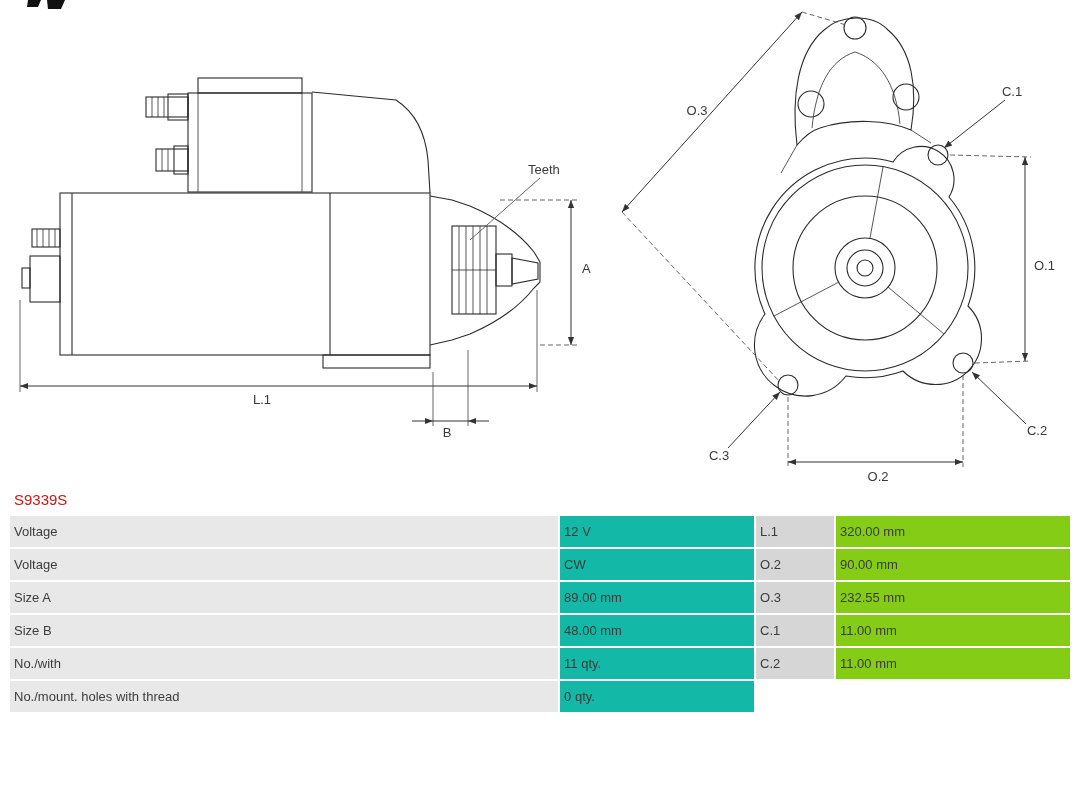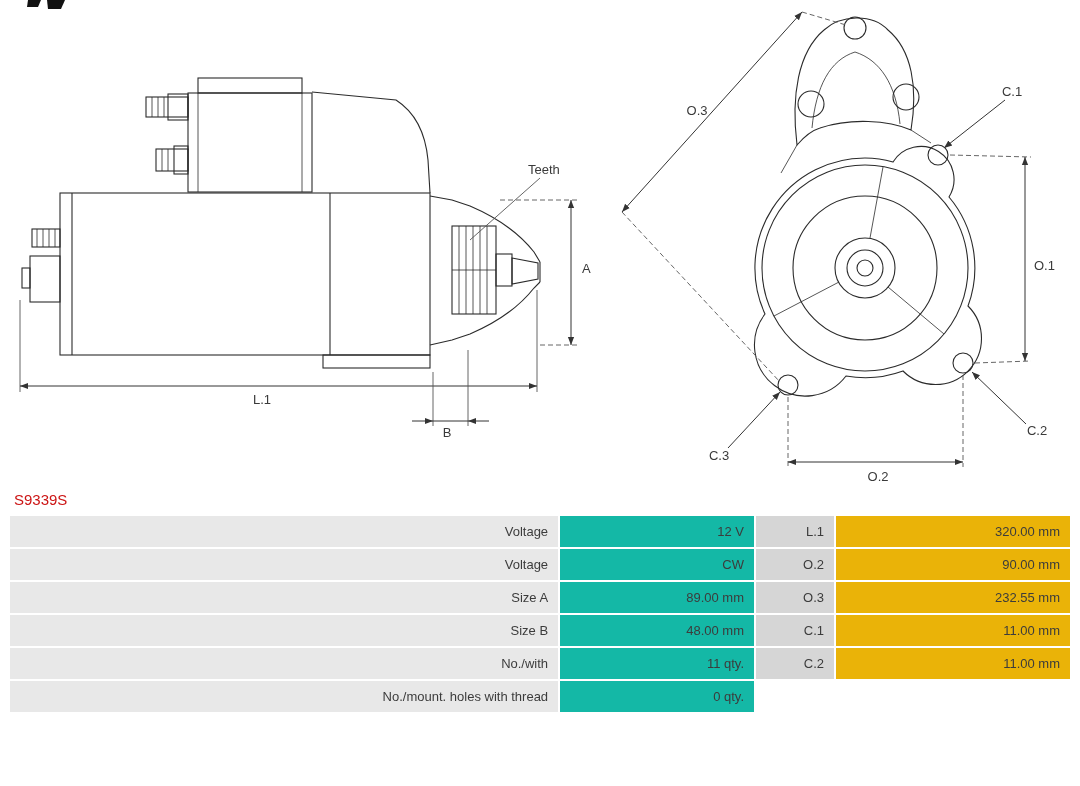--- a/index.html
+++ b/index.html
@@ -13,27 +13,27 @@
   svg text{font-family:"Liberation Sans",sans-serif;font-size:13px;fill:#3a3a3a;}
   .part-number{
     font-size:15px;line-height:20px;padding:4px 0 4px 14px;
   }
   table.spec{
     border-collapse:separate;border-spacing:2px;table-layout:fixed;
     width:1064px;margin:0 8px;font-size:13px;color:#3c3c3c;
   }
   table.spec td{
     height:31px;box-sizing:border-box;padding:0 10px 0 4px;
-    text-align:right;vertical-align:middle;white-space:nowrap;
+    vertical-align:middle;white-space:nowrap;
     overflow:hidden;
   }
   td.c1{background:#e8e8e8;}
   td.c2{background:#14b8a6;}
   td.c3{background:#d6d6d6;padding-right:12px;}
-  td.c4{background:#eab308;}
+  td.c4{background:#84cc16;}
   td.empty{background:transparent;}
   .dim{stroke:#333;stroke-width:1;fill:none;}
   .ext{stroke:#555;stroke-width:0.9;fill:none;stroke-dasharray:5 3;}
   .ext-solid{stroke:#555;stroke-width:0.9;fill:none;}
   .part{stroke:#2b2b2b;stroke-width:1.1;fill:none;}
   .thin{stroke:#2b2b2b;stroke-width:0.8;fill:none;}
 </style>
 </head>
 <body>
 

